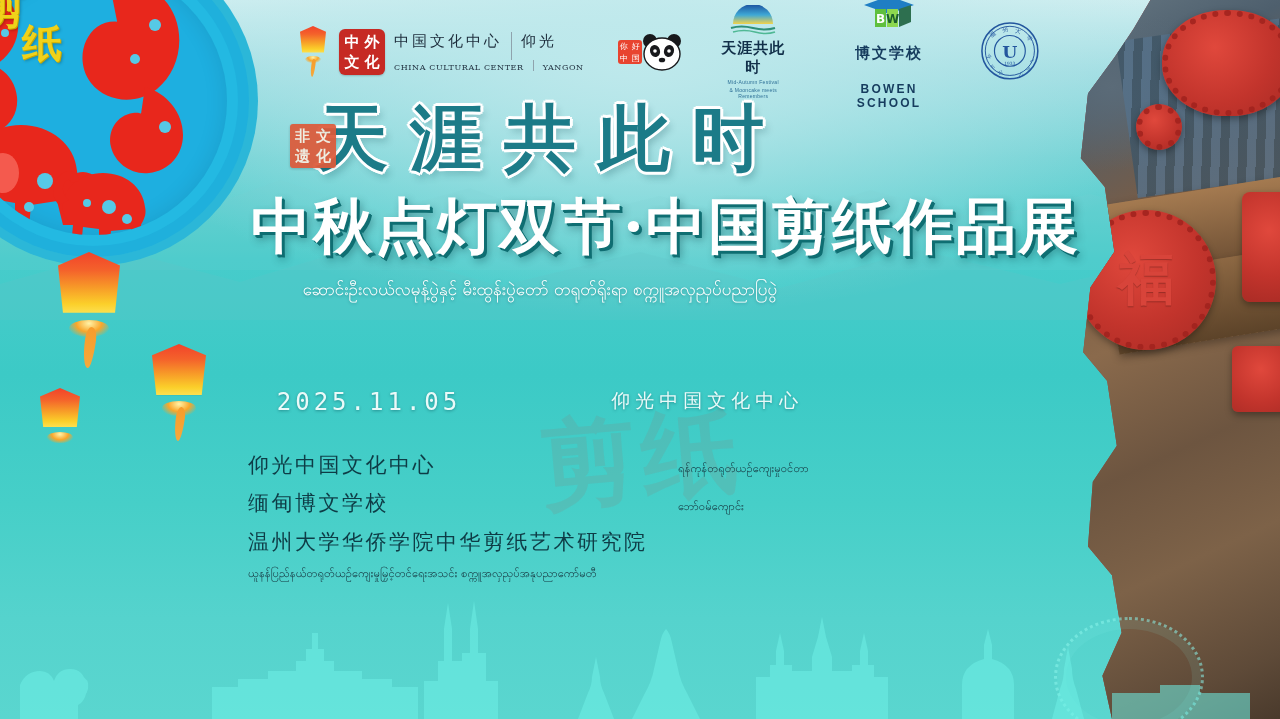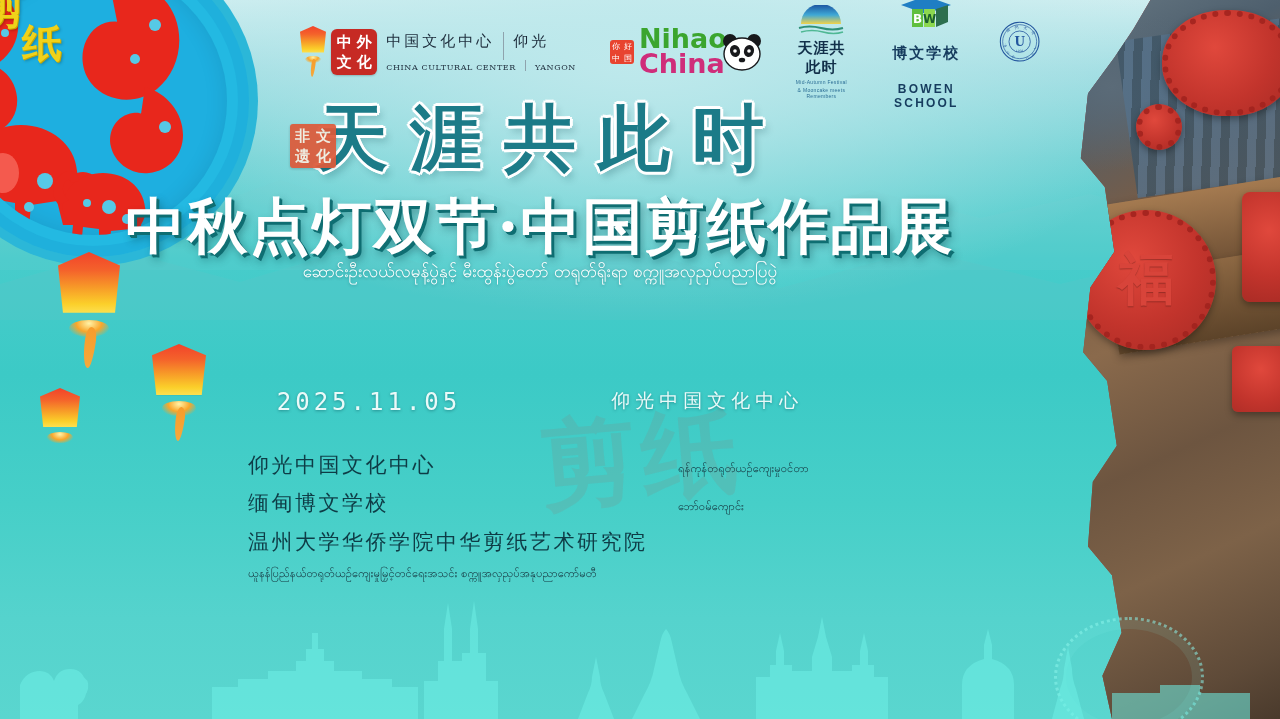--- a/index.html
+++ b/index.html
@@ -239,24 +239,25 @@
 
   .headline {
     margin-top:16px;
     font-family:"DejaVu Serif", serif;
     font-size:60px; font-weight:700; color:#ffffff;
     letter-spacing:2px;
     text-shadow:
       2px 2px 0 #0f6e72, 3px 3px 0 #0f6e72,
       4px 5px 8px rgba(8,60,66,.45);
     line-height:1.12;
+    text-align:right;
   }
 
   .sub-my2 {
-    margin-top:0;
+    margin-top:18px;
     font-family:"DejaVu Sans", sans-serif;
     font-size:17px; color:#ffffff;
     text-shadow:0 1px 3px rgba(10,70,80,.4);
   }
 
   
   .date-row {
     position:absolute; left:0; top:388px; width:1080px;
     display:flex; justify-content:center; gap:150px;
     font-family:"DejaVu Sans Mono", monospace;
@@ -430,24 +431,20 @@
         </div>
       </div>
     </div>
 
     <div class="nihao">
       <div class="nihao-seal">
         <span>你</span>
         <span>好</span>
         <span>中</span>
         <span>国</span>
-      </div>
-      <div class="nihao-words">
-        <div class="nihao-1">Nihao</div>
-        <div class="nihao-2">China</div>
       </div>
       <div class="panda">
         <svg viewBox="0 0 42 40">
           <ellipse cx="9" cy="9" rx="7" ry="7" fill="#18191c"></ellipse>
           <ellipse cx="33" cy="9" rx="7" ry="7" fill="#18191c"></ellipse>
           <ellipse cx="21" cy="22" rx="18" ry="16" fill="#ffffff" stroke="#18191c" stroke-width="1.4"></ellipse>
           <ellipse cx="14" cy="19" rx="5" ry="6" fill="#18191c" transform="rotate(-18 14 19)"></ellipse>
           <ellipse cx="28" cy="19" rx="5" ry="6" fill="#18191c" transform="rotate(18 28 19)"></ellipse>
           <circle cx="14" cy="19" r="1.8" fill="#fff"></circle>
           <circle cx="28" cy="19" r="1.8" fill="#fff"></circle>

